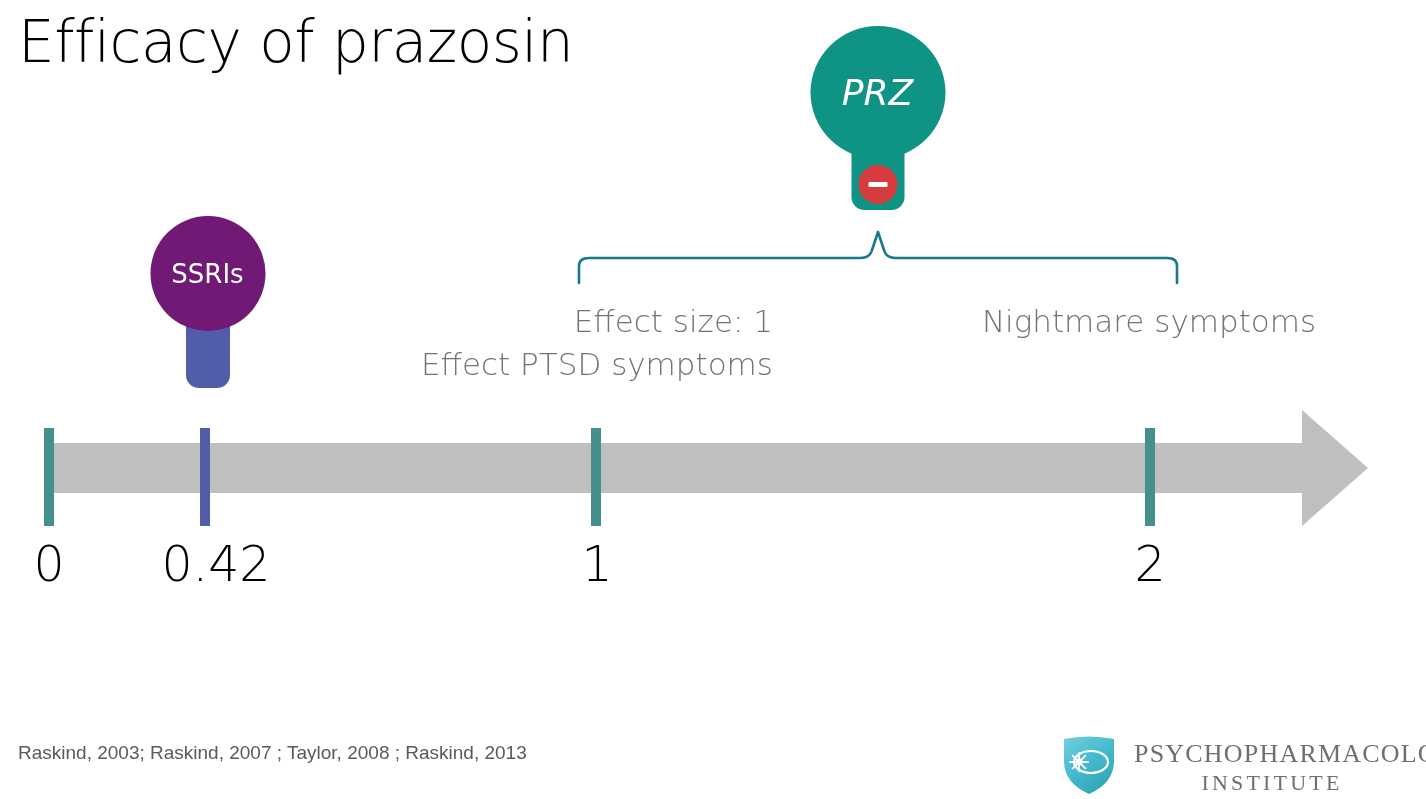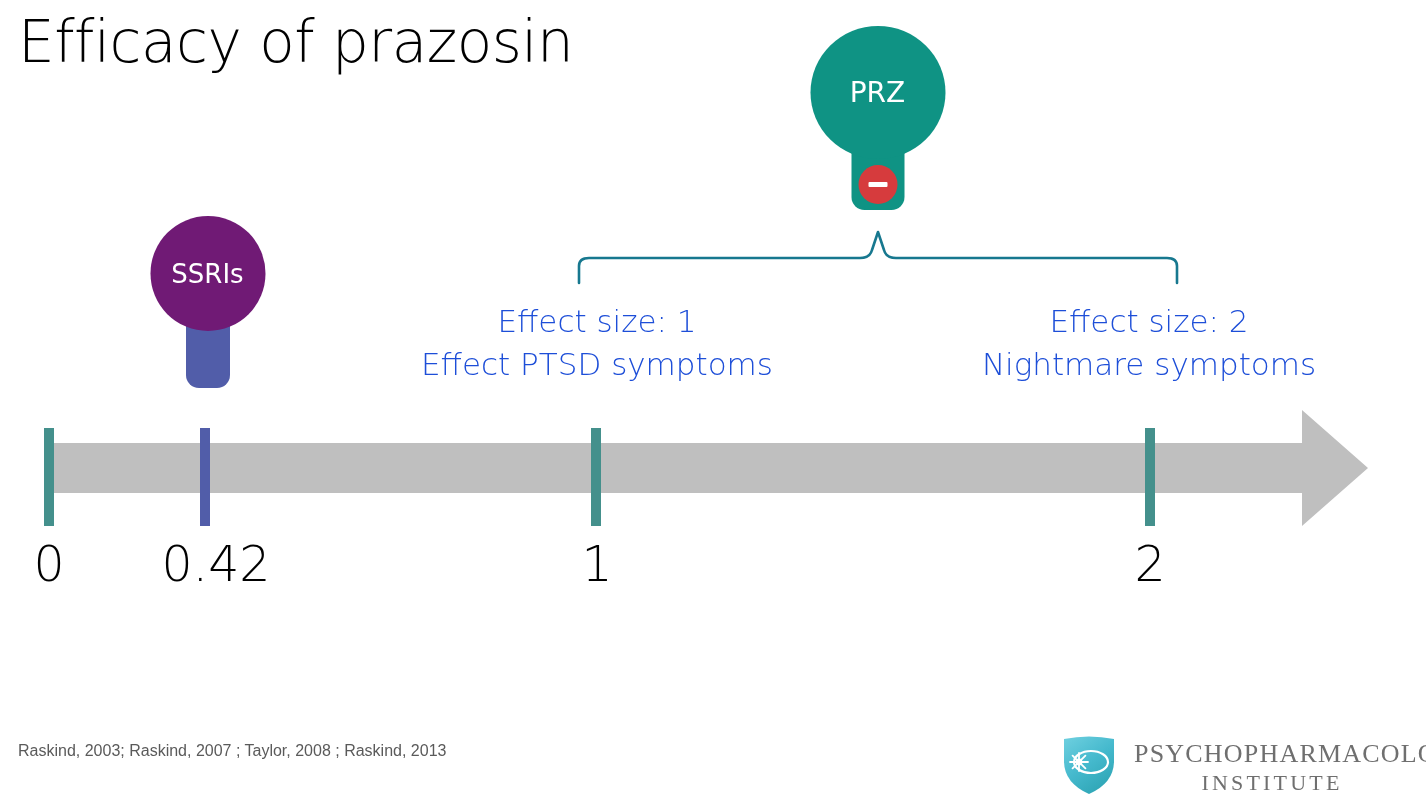--- a/index.html
+++ b/index.html
@@ -105,37 +105,37 @@
     position: absolute;
     left: 570px;
     top: 226px;
     width: 625px;
     height: 64px;
   }
 
   
   .callout {
     position: absolute;
-    text-align: center;
+    text-align: right;
     transform: translateX(-50%);
     font-family: "DejaVu Sans", sans-serif;
     font-size: 31px;
     font-weight: 300;
-    color: #1d4ed8;
+    color: #737373;
     line-height: 1.38;
     white-space: nowrap;
   }
 
   
   #citation {
     position: absolute;
     left: 18px;
     top: 742px;
     font-family: "Liberation Sans", sans-serif;
-    font-size: 16px;
+    font-size: 19px;
     color: #5a5a5a;
     white-space: nowrap;
   }
 
   
   #logo {
     position: absolute;
     left: 1060px;
     top: 733px;
     width: 350px;
@@ -193,21 +193,21 @@
   <div class="marker" style="left:150px; top:216px; width:115px; height:172px;">
     <div class="marker-stem" style="top:96px; width:44px; height:76px; background:#515da9;"></div>
     <div class="marker-head" style="top:0; width:115px; height:115px; background:#701a75;">
       <span class="marker-head-label" style="font-size:26px;">SSRIs</span>
     </div>
   </div>
 
   <div class="marker" style="left:810px; top:26px; width:135px; height:184px;">
     <div class="marker-stem" style="top:110px; width:53px; height:74px; background:#0f9384;"></div>
     <div class="marker-head" style="top:0; width:135px; height:133px; background:#0f9384;">
-      <span class="marker-head-label" style="font-size:28px;">PRZ</span>
+      <span class="marker-head-label" style="font-size:36px;font-style:italic;">PRZ</span>
     </div>
     <div class="marker-badge" style="top:139px; width:39px; height:39px; background:#d63b3d;">
       <span class="marker-badge-minus" style="width:19px; height:5px; display:block;"></span>
     </div>
   </div>
 
   <svg id="brace-group" viewBox="0 0 625 64" aria-hidden="true">
     <path d="M 9 57
              L 9 40
              Q 9 32 19 32
@@ -220,21 +220,20 @@
              Q 607 32 607 40
              L 607 57" fill="none" stroke="#17788f" stroke-width="2.6" stroke-linecap="round" stroke-linejoin="round"></path>
   </svg>
 
   <div class="callout" style="left:597px; top:300px;">
     <div>Effect size: 1</div>
     <div>Effect PTSD symptoms</div>
   </div>
 
   <div class="callout" style="left:1149px; top:300px;">
-    <div>Effect size: 2</div>
     <div>Nightmare symptoms</div>
   </div>
 
   <div id="citation">Raskind, 2003; Raskind, 2007 ; Taylor, 2008 ; Raskind, 2013</div>
 
   <div id="logo">
     <svg id="logo-shield" viewBox="0 0 58 62" aria-hidden="true">
       <defs>
         <linearGradient id="shieldGrad" x1="0" y1="0" x2="0.65" y2="1">
           <stop offset="0%" stop-color="#6fd0e0"></stop>

